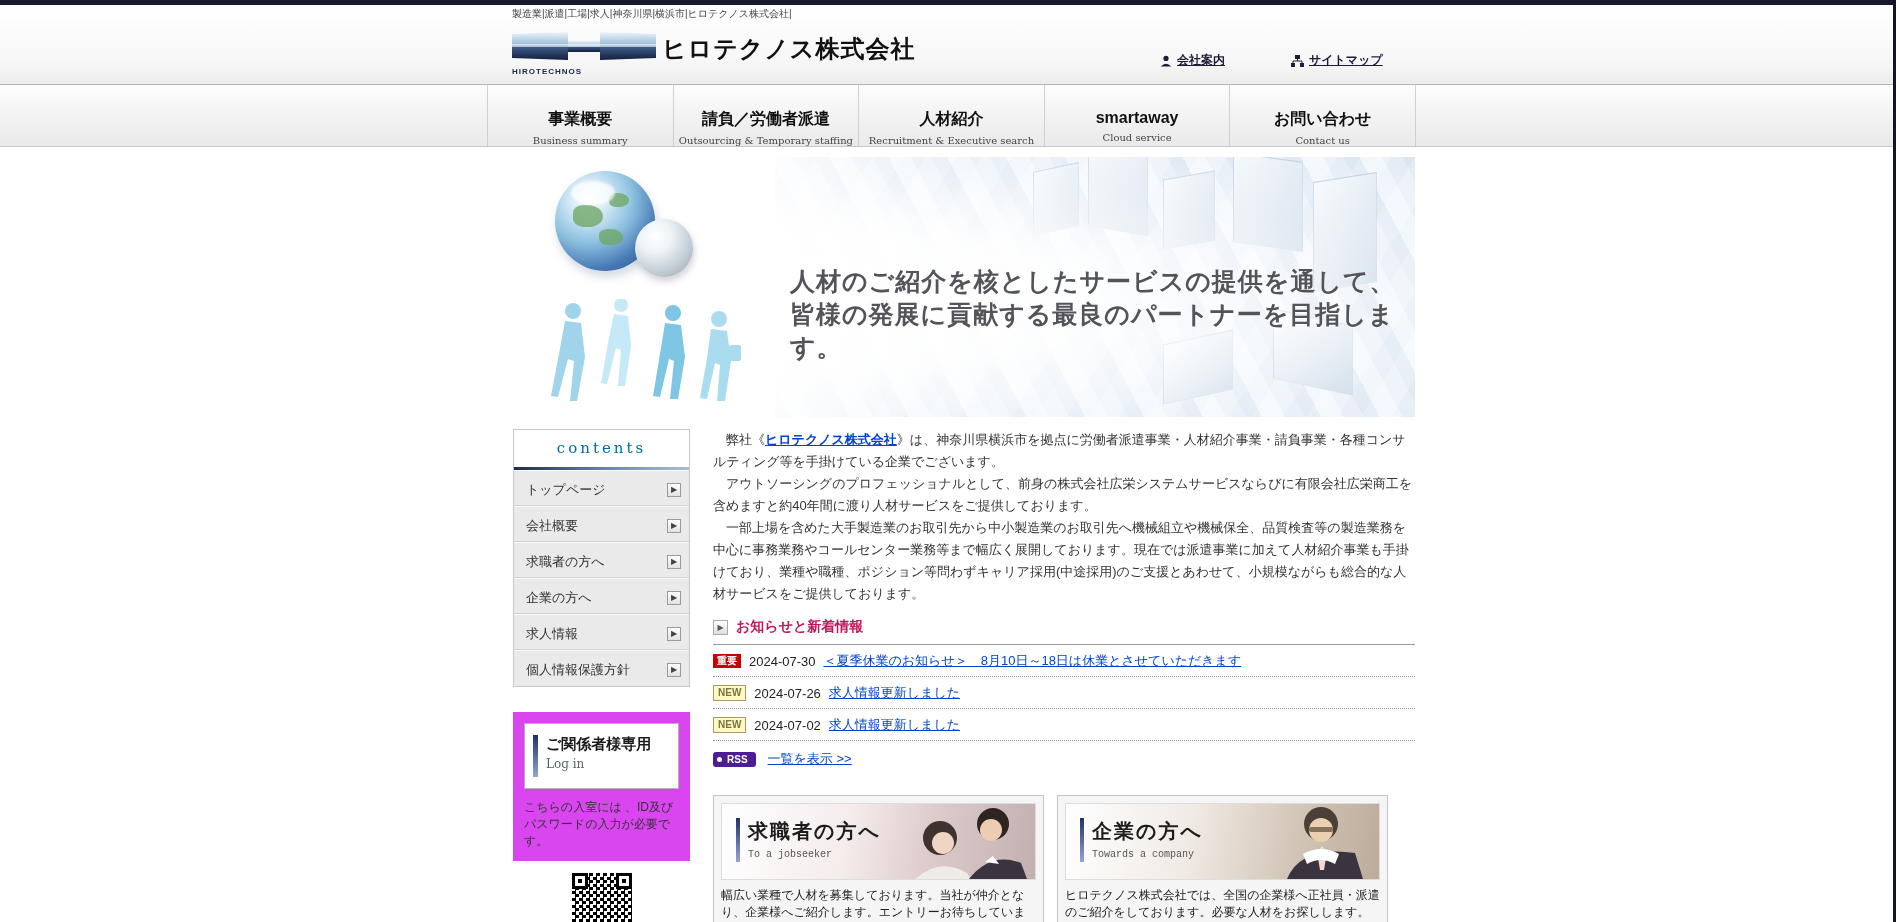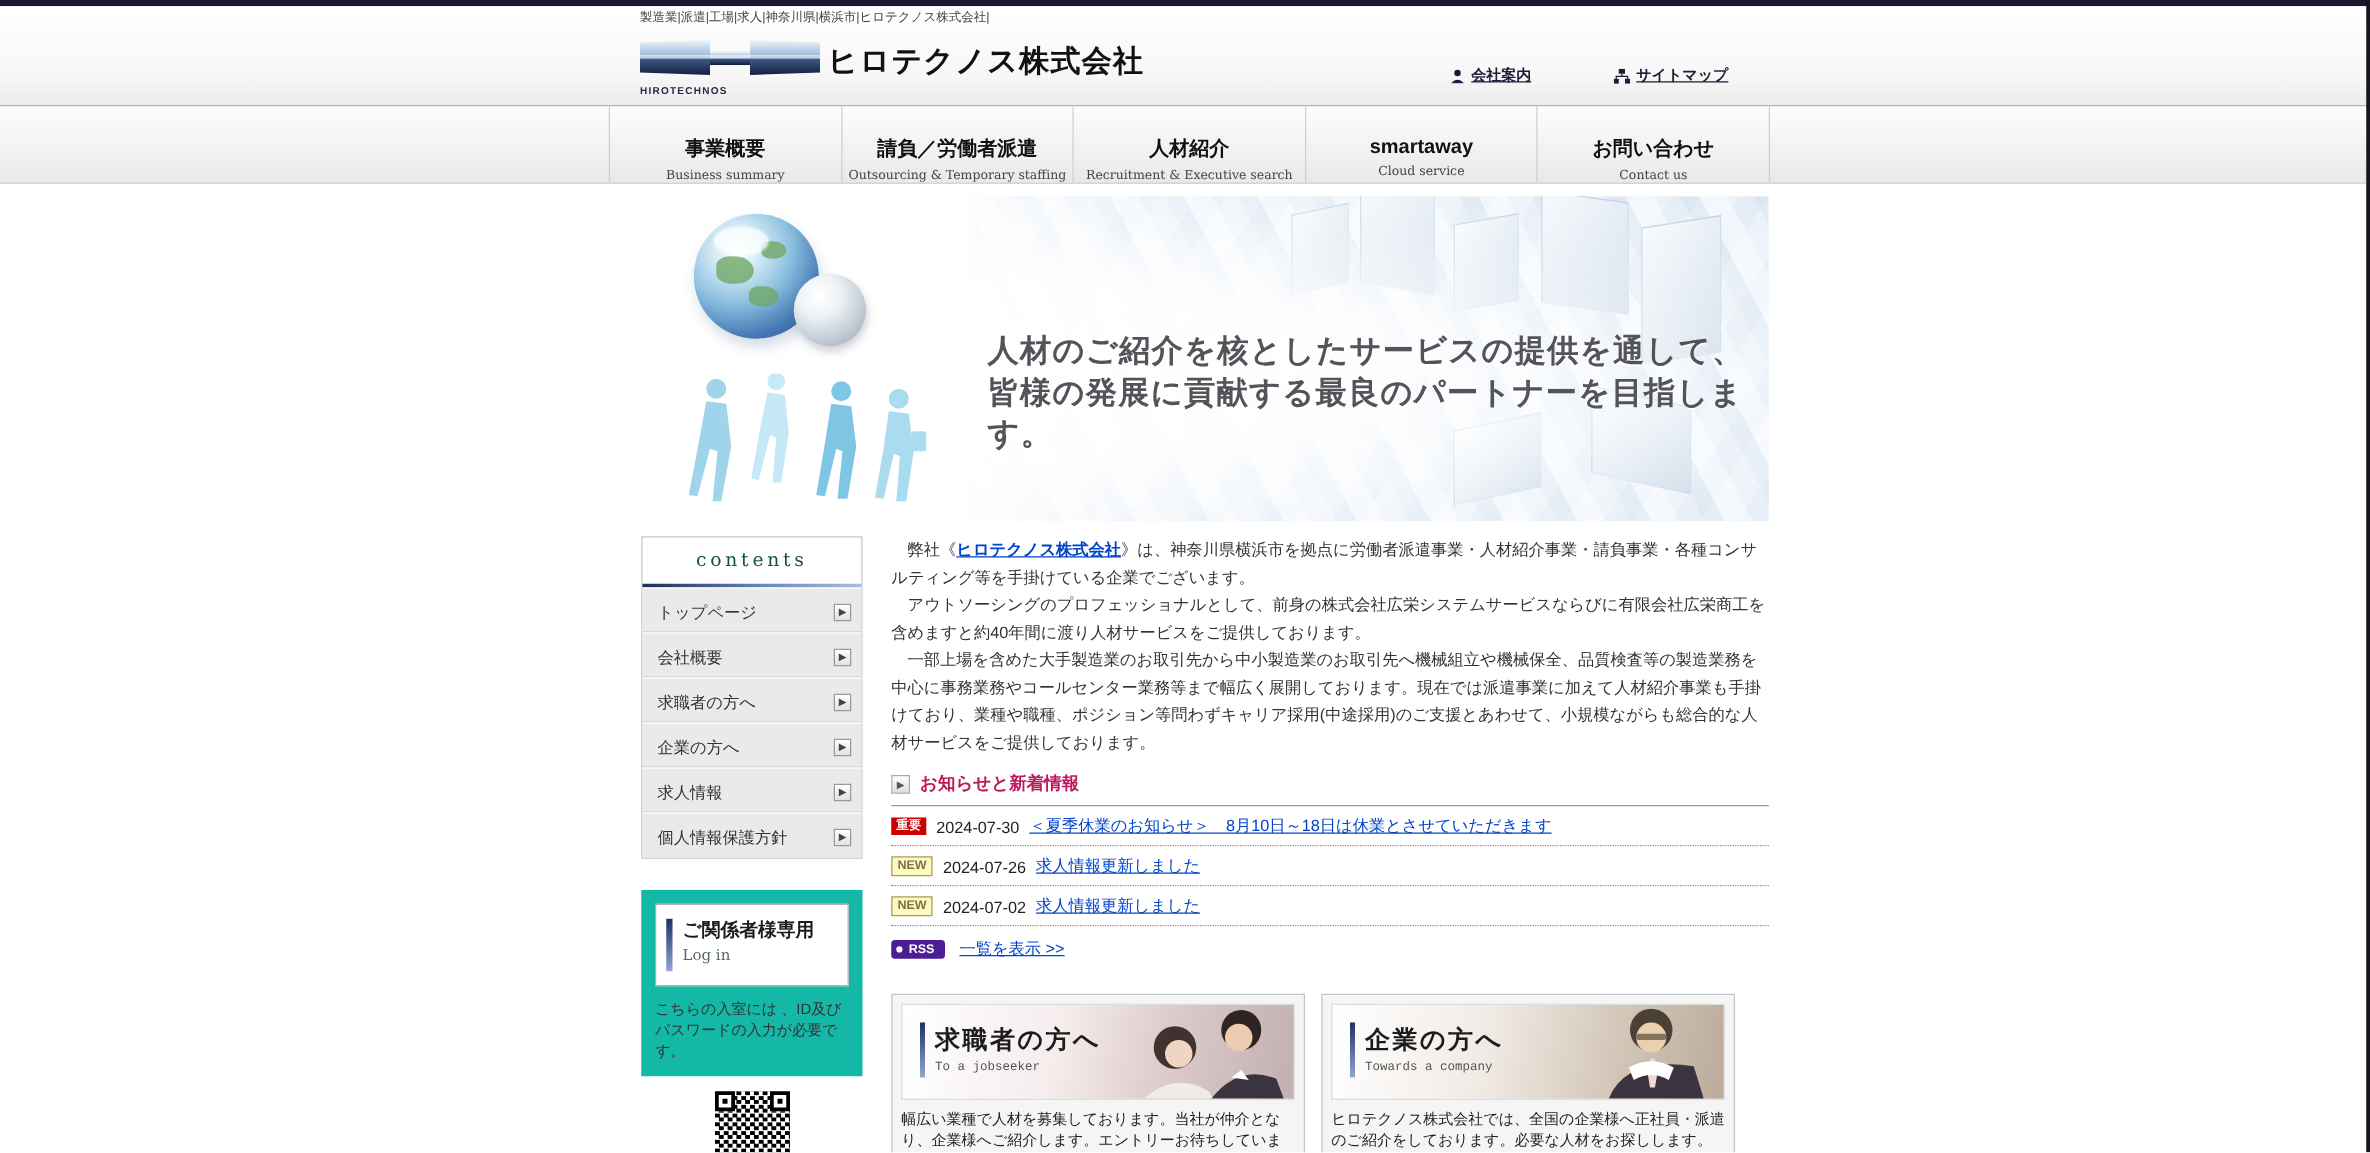--- a/index.html
+++ b/index.html
@@ -51,28 +51,28 @@
     box-shadow:1px 4px 7px rgba(90,100,120,0.3); }
   .hero-people { position:absolute; left:38px; top:142px; }
   .hero-text { position:absolute; left:277px; top:108px; font-size:25px; font-weight:bold; color:#53535a; line-height:33px; letter-spacing:1px; text-shadow:0 1px 0 #fff; }
 
   
   .sidebar { position:absolute; left:513px; top:429px; width:177px; }
   .main-col { position:absolute; left:713px; top:429px; width:702px; }
 
   
   .contents-box { border:1px solid #c8c8c8; background:#fff; }
-  .contents-head { height:37px; line-height:37px; text-align:center; font-family:"DejaVu Serif","Liberation Serif",serif; font-size:15px; letter-spacing:3px; color:#14532d; }
+  .contents-head { height:37px; line-height:37px; text-align:center; font-family:"DejaVu Serif","Liberation Serif",serif; font-size:15px; letter-spacing:3px; color:#0369a1; }
   .contents-divider { height:3px; background:linear-gradient(to right,#1e2c55,#6d86bb 55%,#a9bcdd); }
   .menu-item { position:relative; height:36px; line-height:37px; background:#eaeaea; border-top:1px solid #fbfbfb; border-bottom:1px solid #d2d2d2; padding-left:12px; font-size:13px; color:#333; cursor:pointer; }
   .menu-item:last-child { border-bottom:none; }
   .arrow-box { position:absolute; right:8px; top:12px; width:14px; height:14px; background:linear-gradient(#fefefe,#e2e2e2); border:1px solid #9a9a9a; font-size:8px; line-height:12px; text-align:center; color:#444; }
 
   
-  .login-panel { margin-top:25px; background:#14b8a6; padding:11px; }
+  .login-panel { margin-top:25px; background:#d946ef; padding:11px; }
   .login-box { background:#fff; border:1px solid #b0b0b0; padding:11px 8px; display:flex; gap:8px; cursor:pointer; }
   .login-bar { width:5px; height:42px; background:linear-gradient(#203264,#93a6d2); }
   .login-title { font-size:15px; font-weight:bold; color:#1c1c1c; }
   .login-sub { font-size:12px; color:#566; font-family:"DejaVu Serif","Liberation Serif",serif; margin-top:3px; }
   .login-note { margin-top:10px; font-size:12px; color:#333; line-height:17px; }
 
   
   .qr { position:relative; margin:12px auto 0; width:60px; height:60px; background:#fff;
     background-image:repeating-conic-gradient(#000 0 25%, #fff 0 50%); background-size:7px 7px; }
   .qr .finder { position:absolute; width:16px; height:16px; border:3px solid #000; background:#fff; }

